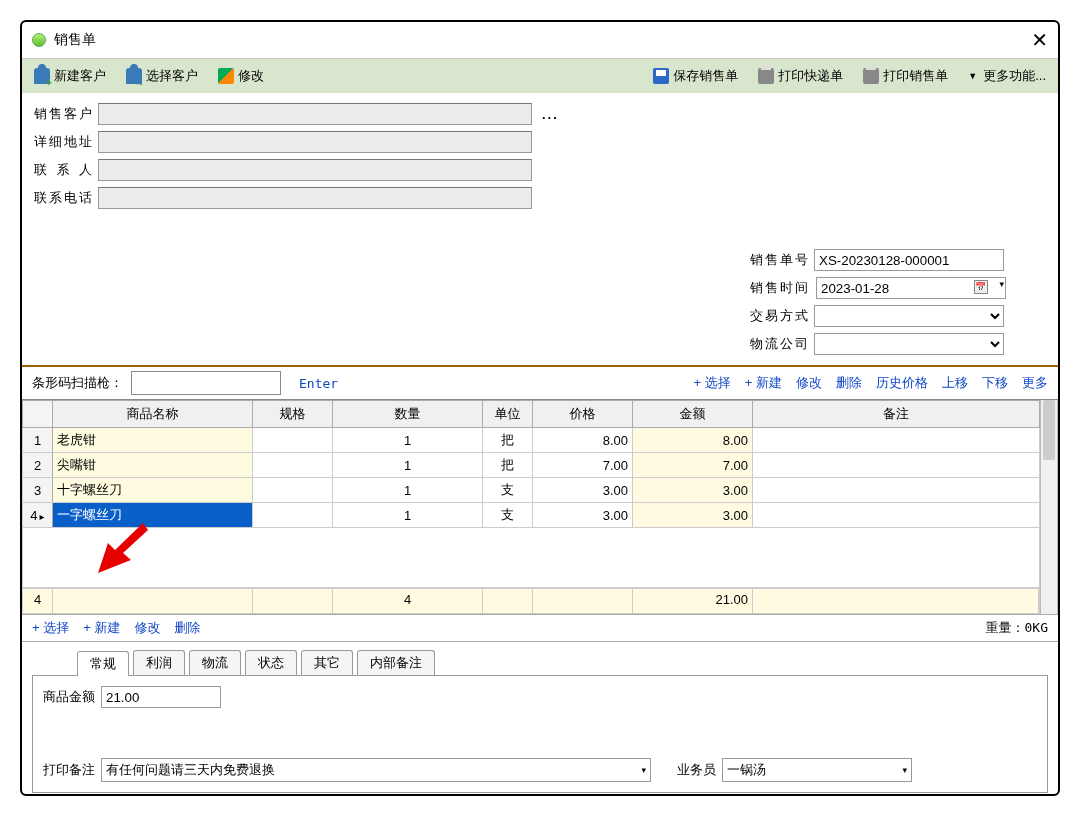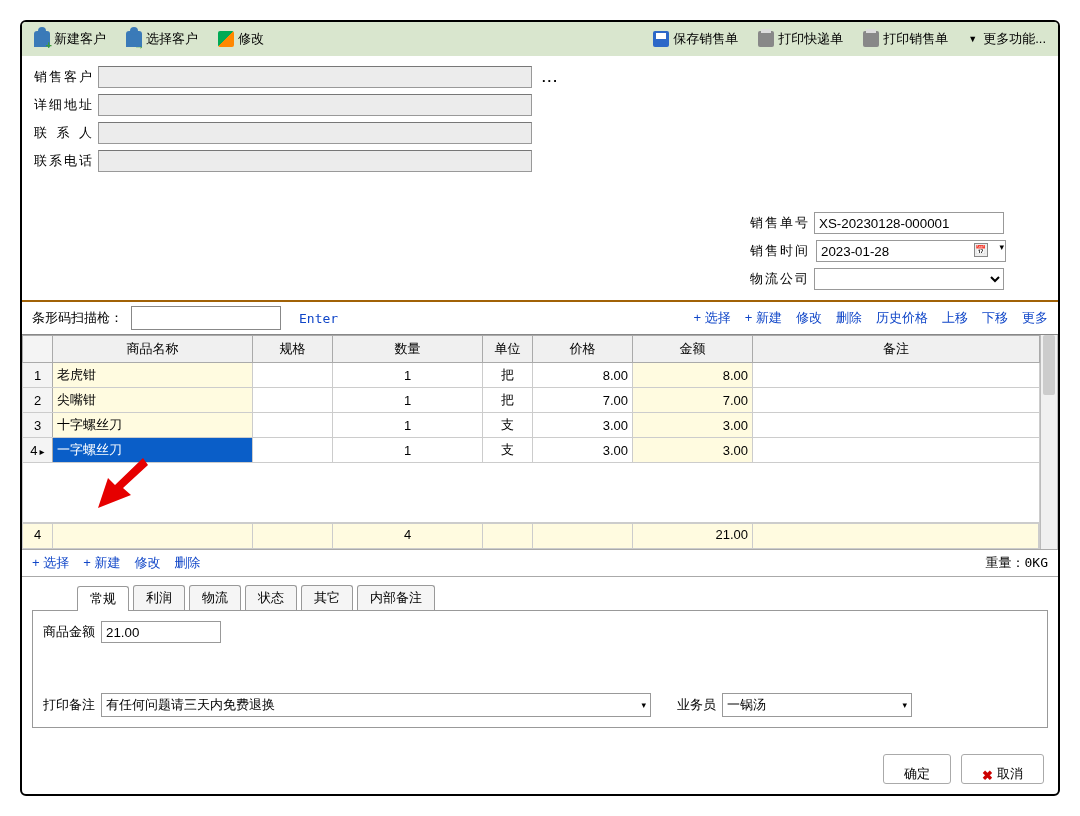--- a/index.html
+++ b/index.html
@@ -77,20 +77,25 @@
 .tabcontent .frow2 .combo .dd { position: absolute; right: 4px; font-size: 9px; }
 .footer-btns { display: flex; justify-content: flex-end; gap: 10px; padding: 10px 14px; margin-top: auto; }
 .footer-btns button { height: 30px; padding: 0 20px; border: 1px solid #aaa; background: #fff; border-radius: 3px; cursor: pointer; font-size: 13px; display: flex; align-items: flex-end; gap: 4px; }
 .footer-btns .x { color: #c00; font-weight: bold; }
 </style>
 </head>
 <body>
 
 <div class="window">
 
+  <div class="titlebar">
+    <span class="app-icon"></span>
+    <span class="title">销售单</span>
+    <span class="close">✕</span>
+  </div>
 
   <div class="toolbar">
     <div class="tbtn">
       <span class="icon icon-person icon-plus"></span>
       <span>新建客户</span>
     </div>
     <div class="tbtn">
       <span class="icon icon-person icon-arrow"></span>
       <span>选择客户</span>
     </div>
@@ -140,20 +145,24 @@
     <div class="form-col right" style="margin-left:auto; margin-right:40px;">
       <div class="form-row">
         <label>销售单号</label>
         <input type="text" class="ro" readonly="" value="XS-20230128-000001" style="">
       </div>
       <div class="form-row date-wrap">
         <label>销售时间</label>
         <input type="text" value="2023-01-28" style="">
         <span class="cal">📅</span>
         <span class="dd">▾</span>
+      </div>
+      <div class="form-row">
+        <label>交易方式</label>
+        <select><option></option></select>
       </div>
       <div class="form-row">
         <label>物流公司</label>
         <select><option></option></select>
       </div>
     </div>
   </div>
 
   <div class="scanbar">
     <span>条形码扫描枪：</span>

